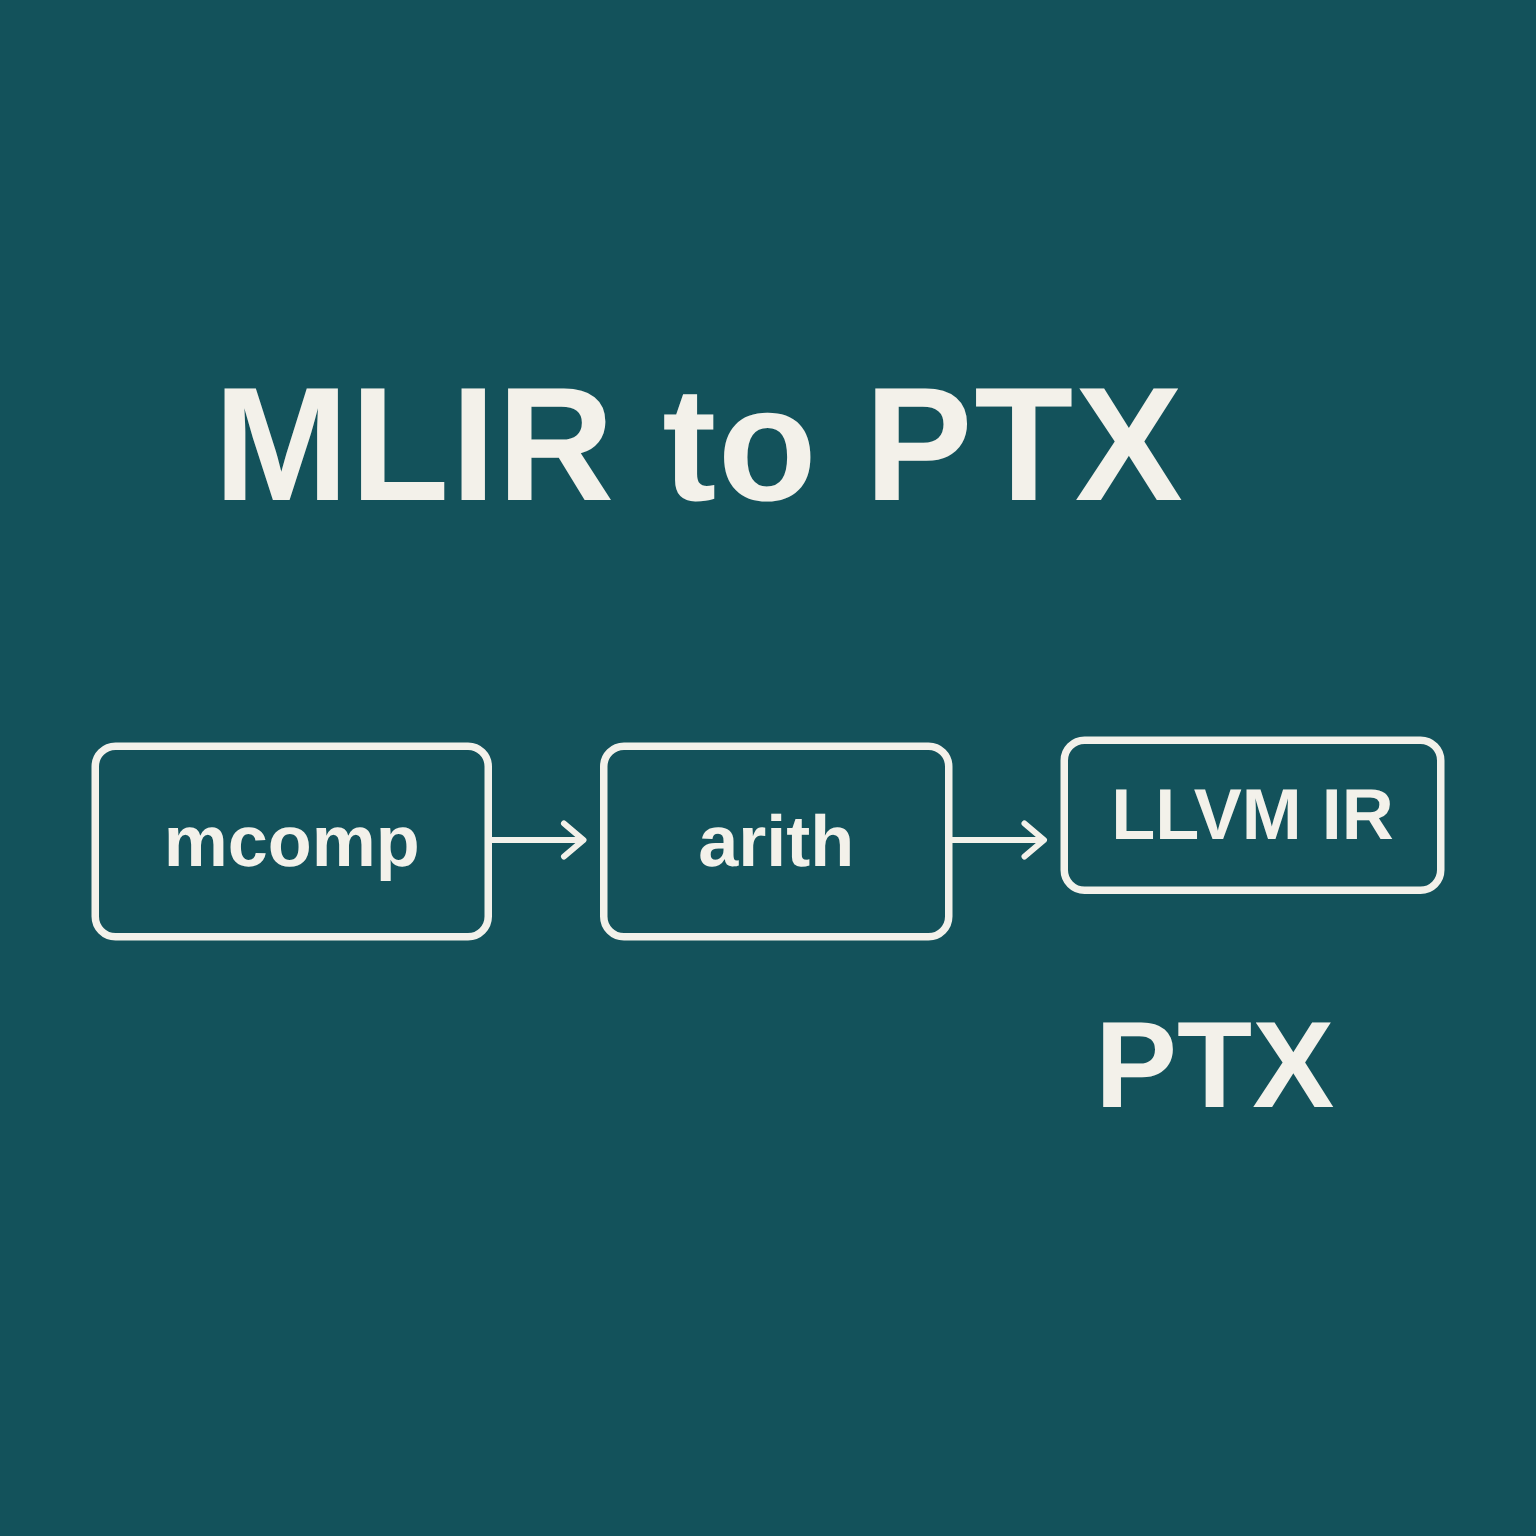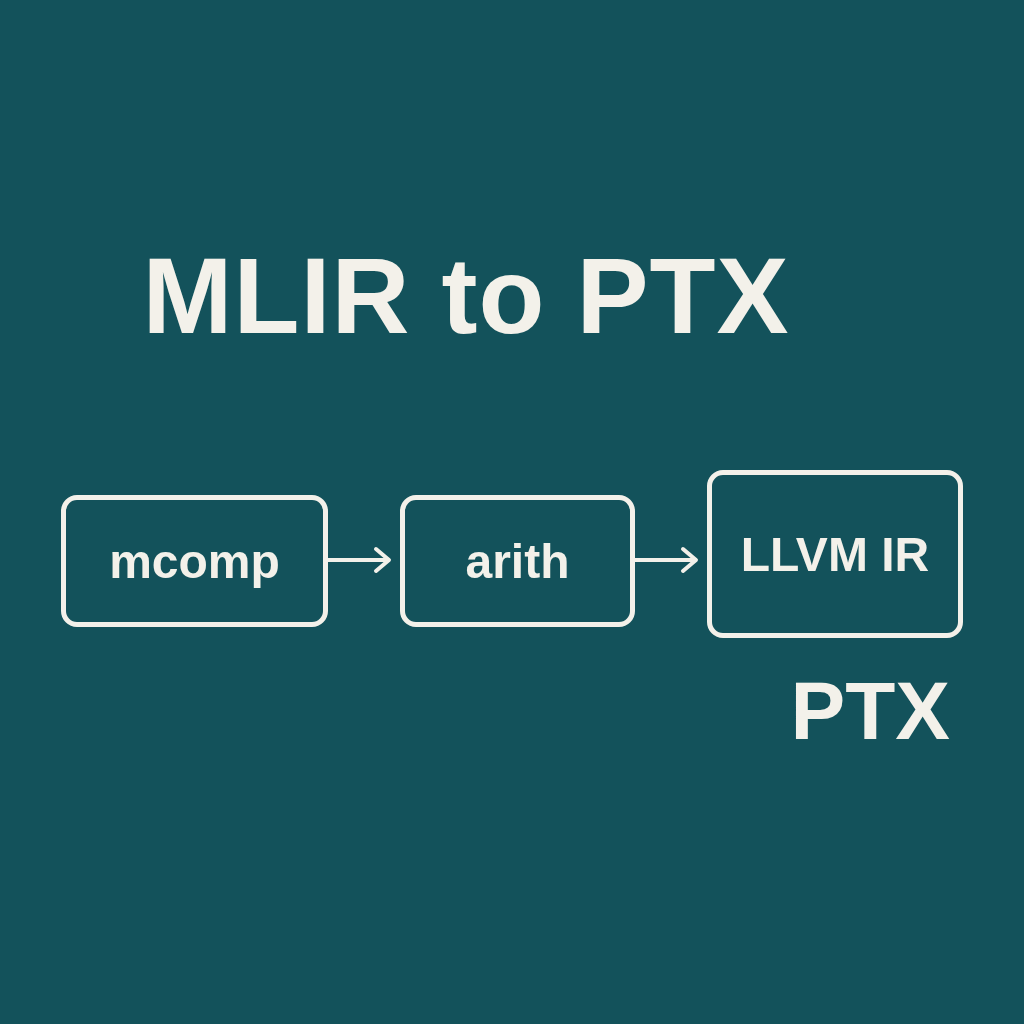--- a/index.html
+++ b/index.html
@@ -34,34 +34,34 @@
       border-radius: 16px;
       display: flex;
       align-items: center;
       justify-content: center;
       font-size: 48px;
       font-weight: 700;
       color: #f3f1ea;
     }
     .node-mcomp { left: 61px; top: 495px; width: 267px; height: 132px; }
     .node-arith { left: 400px; top: 495px; width: 235px; height: 132px; }
-    .node-llvm  { left: 707px; top: 470px; width: 256px; height: 168px; }
+    .node-llvm  { left: 707px; top: 491px; width: 256px; height: 105px; }
     .arrow {
       position: absolute;
       width: 70px;
       height: 30px;
     }
     .arrow-1 { left: 326px; top: 545px; }
     .arrow-2 { left: 633px; top: 545px; }
     .ptx-label {
       position: absolute;
       left: 730px;
       top: 670px;
       width: 220px;
-      text-align: right;
+      text-align: left;
       font-size: 82px;
       font-weight: 700;
       line-height: 1;
       color: #f3f1ea;
     }
   </style>
 </head>
 <body>
 
 <div class="title">MLIR to PTX</div>

